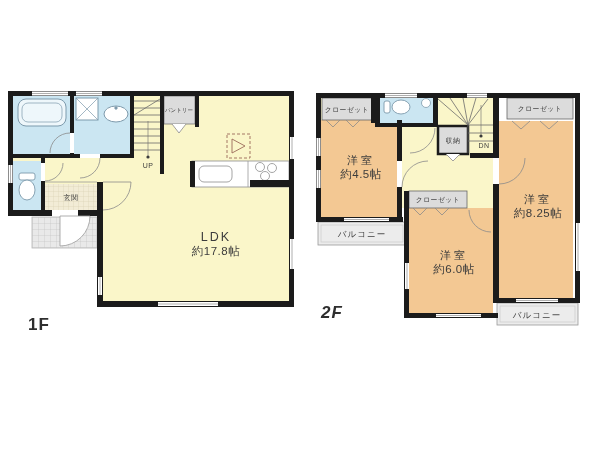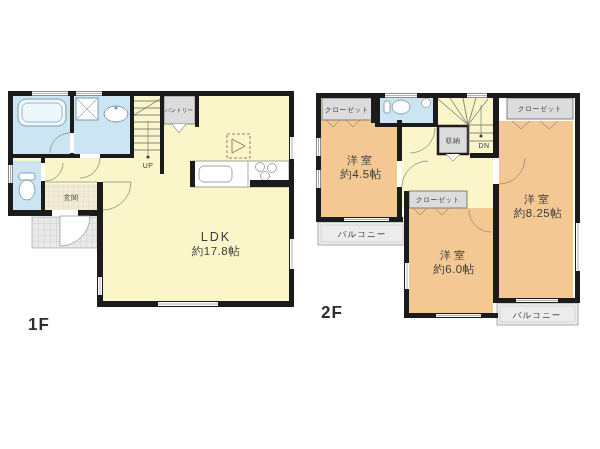--- a/index.html
+++ b/index.html
@@ -255,15 +255,15 @@
     <text class="lbl-closet" x="31" y="18.5" text-anchor="middle">クローゼット</text>
     <text class="lbl-closet" x="224" y="18" text-anchor="middle">クローゼット</text>
     <text class="lbl-closet" x="122" y="109" text-anchor="middle">クローゼット</text>
     <text class="lbl-small" x="137" y="50" text-anchor="middle">収納</text>
     <text class="lbl-balcony" x="46" y="144" text-anchor="middle">バルコニー</text>
     <text class="lbl-balcony" x="221" y="224.5" text-anchor="middle">バルコニー</text>
     <text class="lbl-updn" x="168" y="55" text-anchor="middle">DN</text>
   </svg>
 
   <div class="floor-label" style="left:28px;top:285px;margin-top:30px;">1F</div>
-  <div class="floor-label" style="left:321px;top:303px;">2F</div>
+  <div class="floor-label" style="left:321px;top:303px;font-style:italic;">2F</div>
 
 </div>
 
 </body></html>

